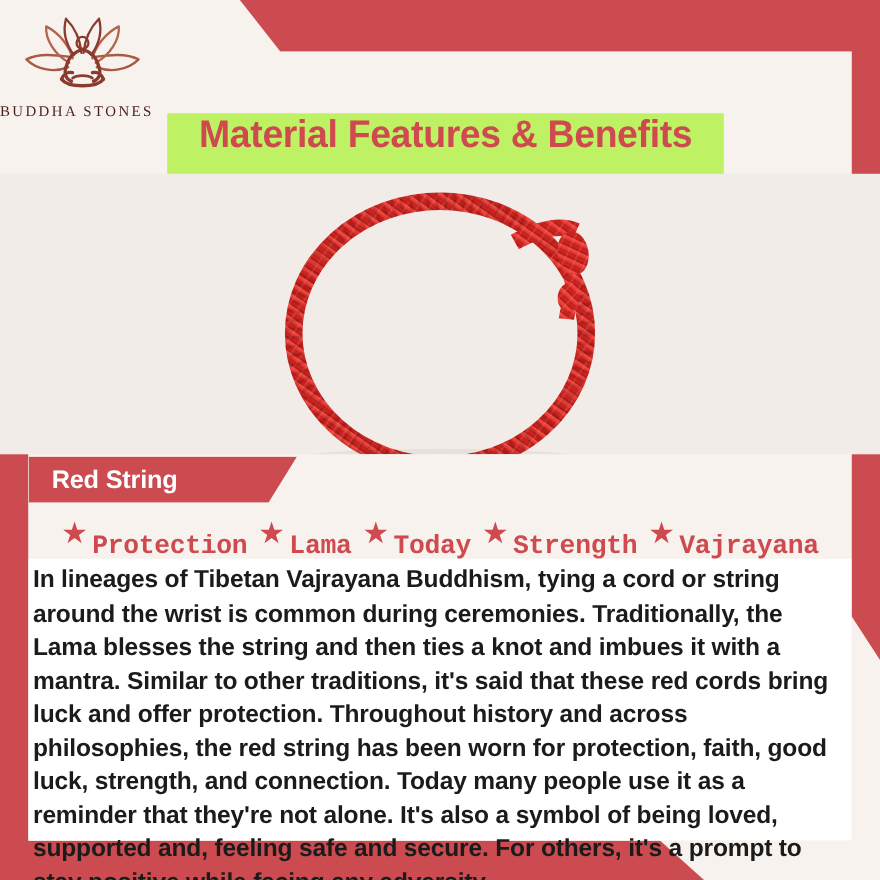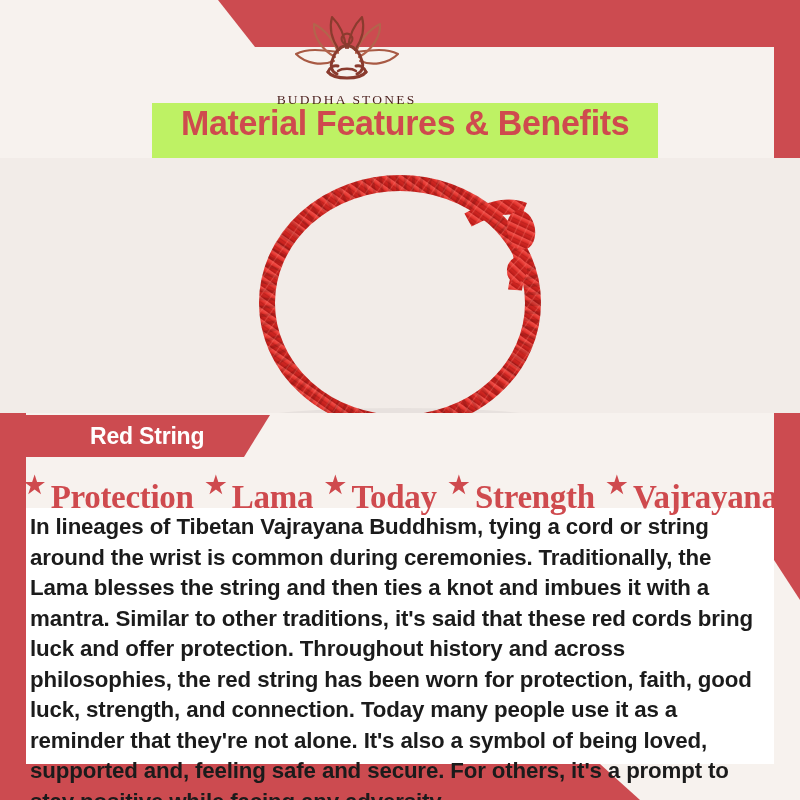--- a/index.html
+++ b/index.html
@@ -52,21 +52,21 @@
     height: 36px;
     clip-path: polygon(0 0, 600px 0, 640px 36px, 0 36px);
   }
 
   
   .logo-wrap {
     position: absolute;
     top: 12px;
     left: 0;
     width: 693px;
-    text-align: center;
+    text-align: left;
     z-index: 5;
   }
   .logo-mark {
     display: block;
     margin: 0 auto;
   }
   .logo-word {
     display: block;
     margin-top: 2px;
     font-family: "Liberation Serif", serif;
@@ -118,21 +118,21 @@
     left: 26px;
     width: 244px;
     height: 42px;
     background: #cc4b50;
     clip-path: polygon(0 0, 244px 0, 218px 42px, 0 42px);
     display: flex;
     align-items: center;
     z-index: 4;
   }
   .label-text {
-    margin-left: 64px;
+    margin-left: 21px;
     font-family: "Liberation Sans Narrow", "Liberation Sans", sans-serif;
     font-weight: 700;
     font-size: 23px;
     color: #ffffff;
     letter-spacing: -0.2px;
     white-space: nowrap;
   }
 
   
   .features {
@@ -153,23 +153,23 @@
     white-space: nowrap;
   }
   .feature + .feature { margin-left: 10px; }
   .star {
     color: #cf4a4e;
     font-size: 27px;
     line-height: 1;
     margin-right: 4px;
   }
   .feature-label {
-    font-family: Liberation Serif, serif;
+    font-family: Liberation Mono, monospace;
     font-weight: 700;
-    font-size: 33px;
+    font-size: 24px;
     color: #cf4a4e;
     letter-spacing: -0.3px;
     margin-top: 24px;
   }
 
   
   .body-panel {
     position: absolute;
     top: 508px;
     left: 26px;

